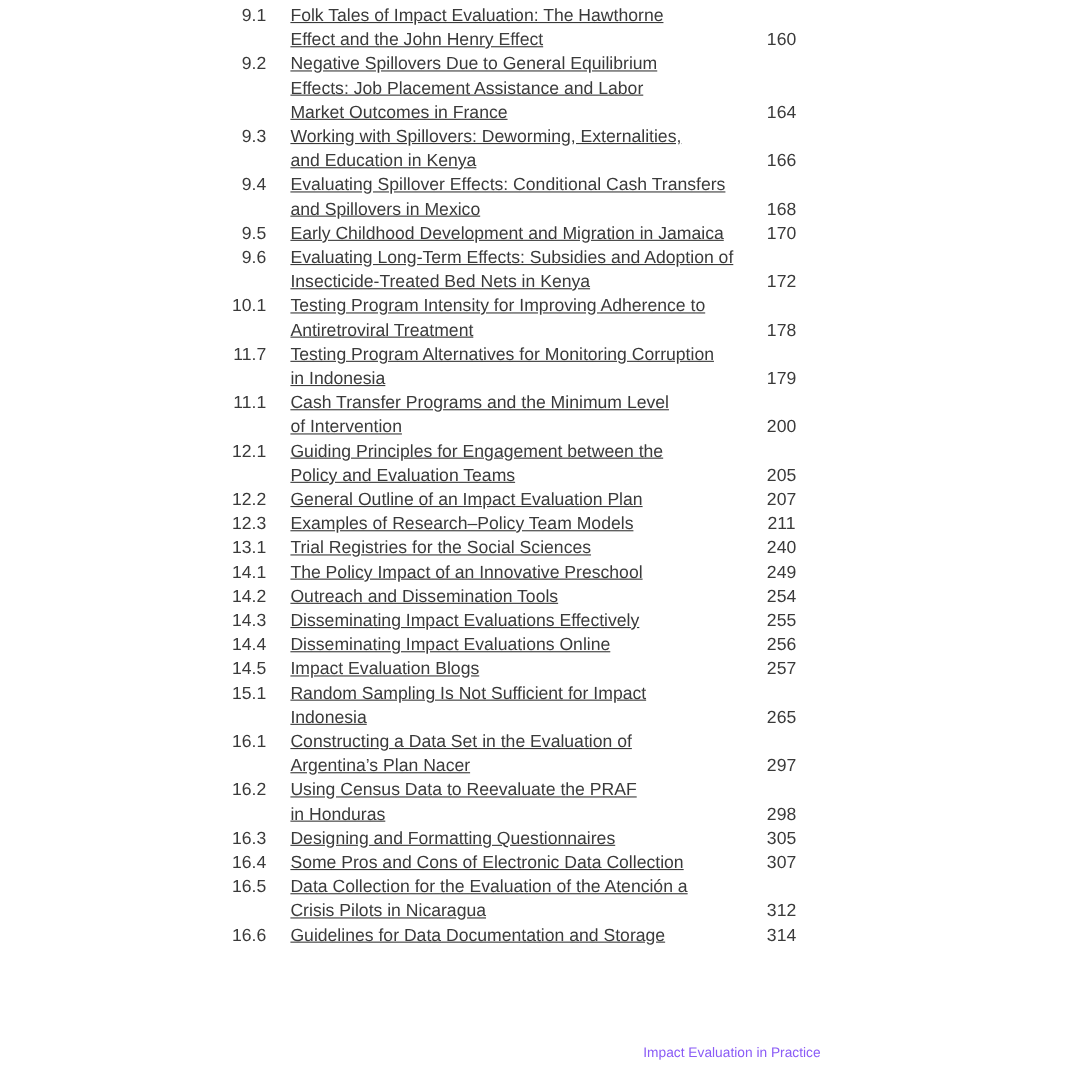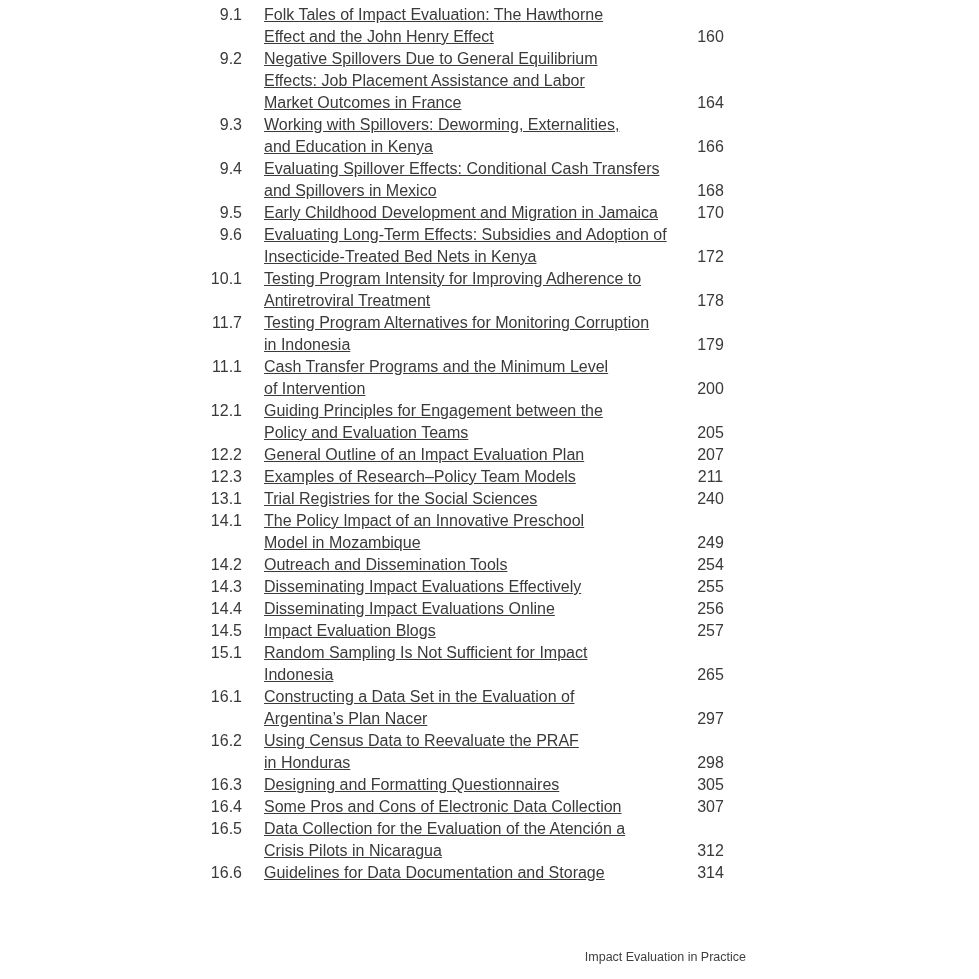--- a/index.html
+++ b/index.html
@@ -4,21 +4,21 @@
 <style>
   html, body { margin: 0; padding: 0; background: #ffffff; }
   body { width: 979px; height: 979px; position: relative; overflow: hidden;
          font-family: "Liberation Sans", sans-serif; color: #3a3a3a; }
   #toc { position: absolute; left: 200px; top: 4px; width: 547px; }
   .entry { display: flex; align-items: flex-end; font-size: 16px; line-height: 22px; }
   .num { width: 42px; text-align: right; flex: 0 0 42px; align-self: flex-start; }
   .title { flex: 0 0 410px; margin-left: 22px; }
   .title span { display: block; text-decoration: underline; }
   .page { flex: 1; text-align: center; }
-  #footer { position: absolute; right: 233px; top: 950px; font-size: 12.5px; color: #404040; }
+  #footer { position: absolute; right: 233px; top: 950px; font-size: 12.5px; color: #8b5cf6; }
 </style>
 </head>
 <body>
 
 <div id="toc">
     <div class="entry">
       <div class="num">9.1</div>
       <div class="title">
         <span>Folk Tales of Impact Evaluation: The Hawthorne</span>
         <span>Effect and the John Henry Effect</span>
@@ -115,21 +115,20 @@
       <div class="num">13.1</div>
       <div class="title">
         <span>Trial Registries for the Social Sciences</span>
       </div>
       <div class="page">240</div>
     </div>
     <div class="entry">
       <div class="num">14.1</div>
       <div class="title">
         <span>The Policy Impact of an Innovative Preschool</span>
-        <span>Model in Mozambique</span>
       </div>
       <div class="page">249</div>
     </div>
     <div class="entry">
       <div class="num">14.2</div>
       <div class="title">
         <span>Outreach and Dissemination Tools</span>
       </div>
       <div class="page">254</div>
     </div>

